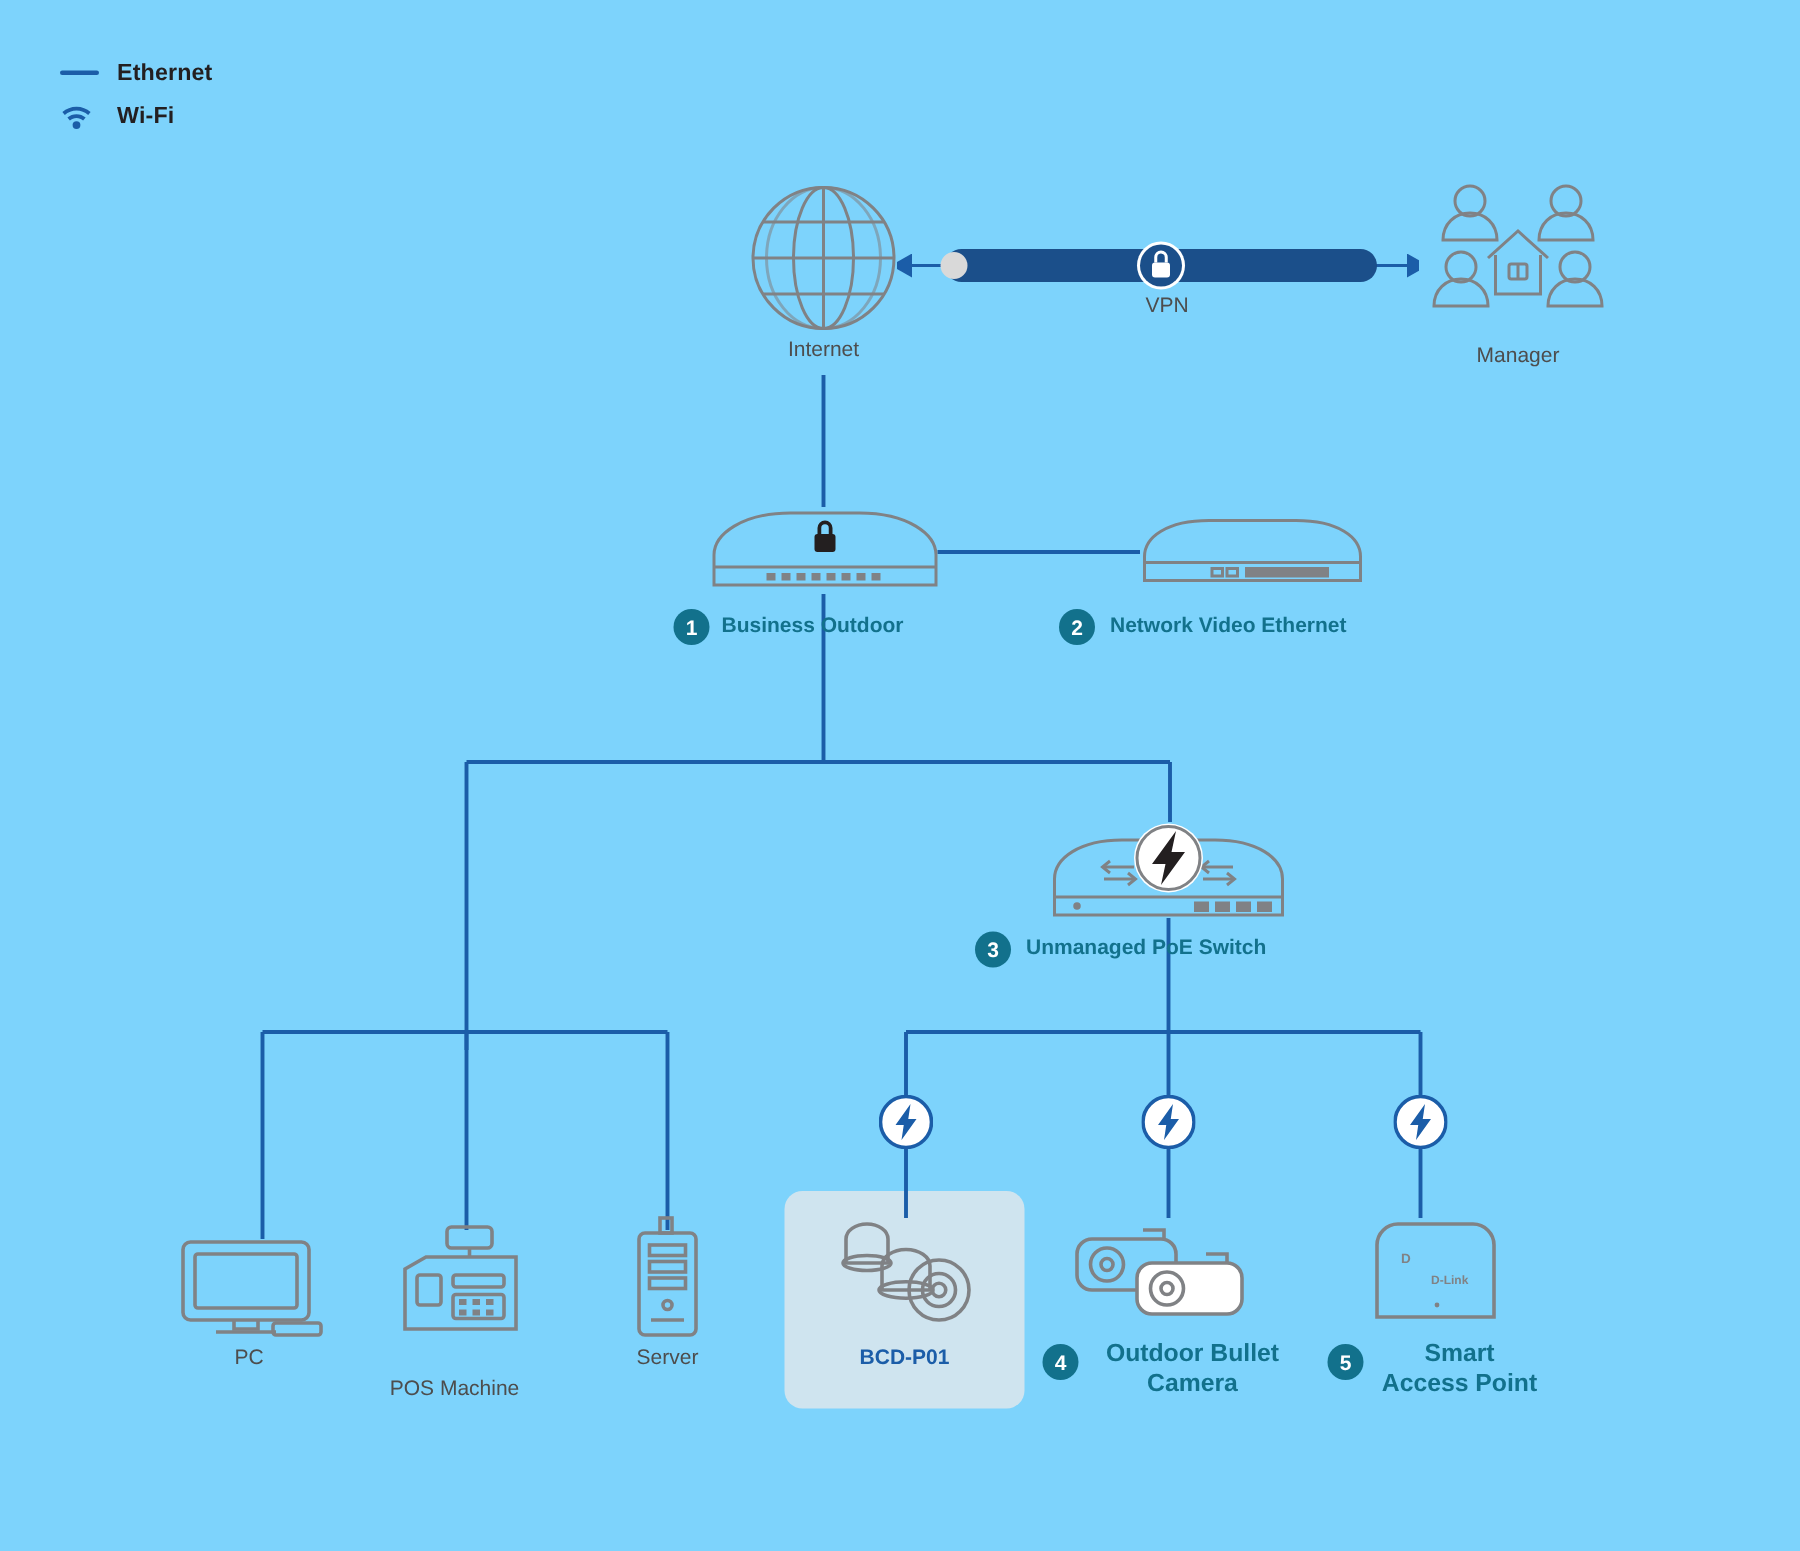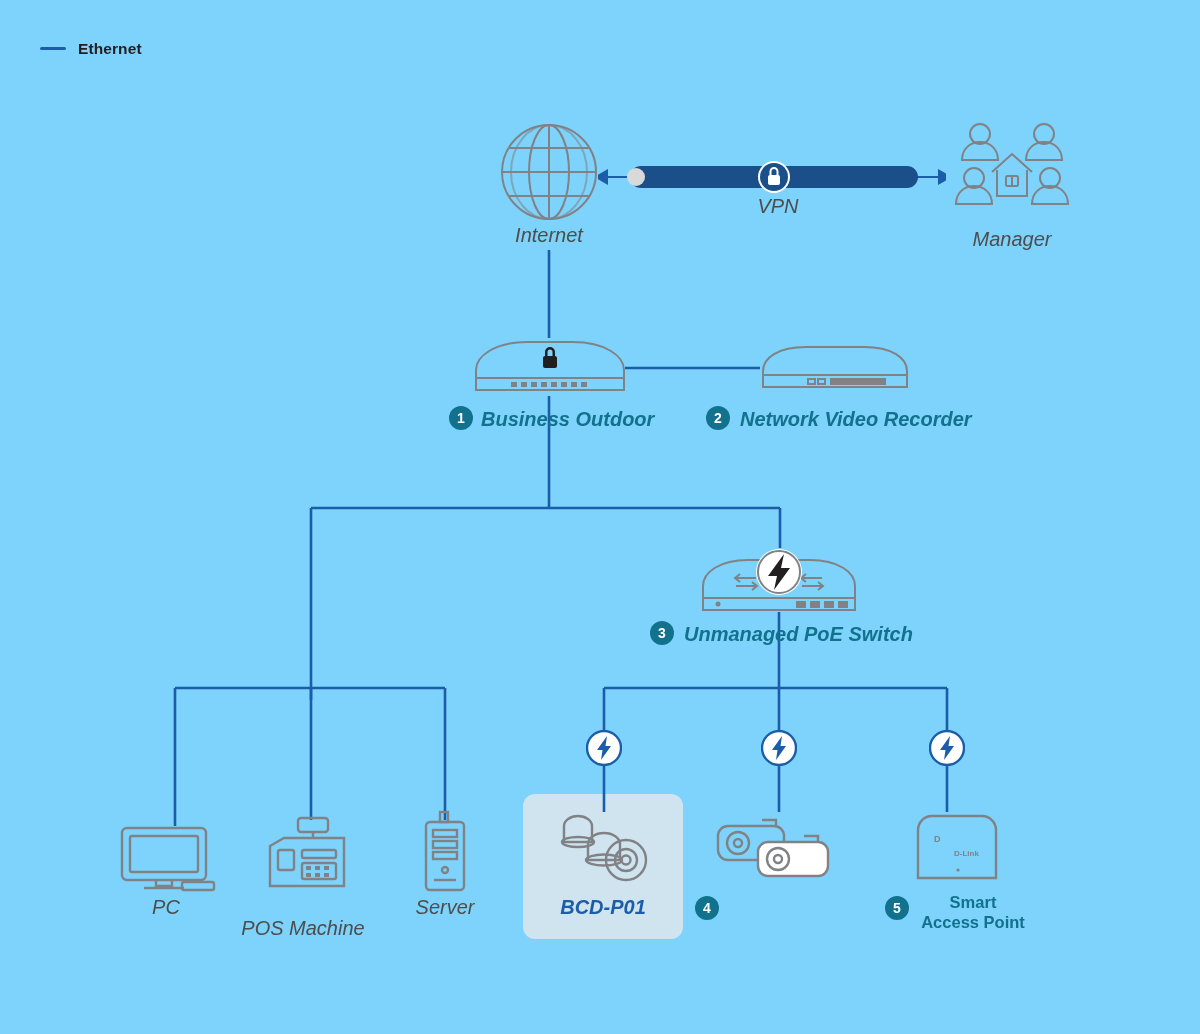--- a/index.html
+++ b/index.html
@@ -43,24 +43,23 @@
     font-weight: bold;
     color: #231f20;
     margin-left: 6px;
     letter-spacing: 0.1px;
   }
 
   
   .node-label {
     position: absolute;
     text-align: center;
-    font-size: 20px;
+    font-size: 14px;
     color: #4d4d4d;
     white-space: nowrap;
-    font-style: italic;
   }
   .node-label.teal {
     color: #12718c;
     font-weight: bold;
   }
   .node-label.blue {
     color: #1b5da8;
     font-weight: bold;
   }
   .num-badge {
@@ -106,20 +105,32 @@
   <div id="legend" class="abs">
 
     <div class="legend-row">
       <span class="legend-swatch">
         <span class="legend-line" style="background:#1b5da8;"></span>
       </span>
       <span class="legend-label">Ethernet</span>
     </div>
 
 
+    <div class="legend-row">
+      <span class="legend-swatch">
+        <svg width="22" height="18" viewBox="0 0 22 18">
+          <g fill="#1b5da8">
+            <path d="M11 2.2c3.6 0 6.9 1.3 9.4 3.5l-1.6 1.9C16.6 5.7 13.9 4.6 11 4.6S5.4 5.7 3.2 7.6L1.6 5.7C4.1 3.5 7.4 2.2 11 2.2z"></path>
+            <path d="M11 7.1c2.3 0 4.4.8 6.1 2.2l-1.7 2C14.2 10.2 12.7 9.6 11 9.6s-3.2.6-4.4 1.7l-1.7-2C6.6 7.9 8.7 7.1 11 7.1z"></path>
+            <circle cx="11" cy="14.4" r="2.6"></circle>
+          </g>
+        </svg>
+      </span>
+      <span class="legend-label">Wi-Fi</span>
+    </div>
 
   </div>
 
   <div id="highlight-box" class="abs"></div>
 
   <svg id="wires" class="abs" width="1200" height="1034">
     <g stroke="#1b5da8" stroke-width="2.6" fill="none">
 
       <path d="M549,250 L549,338"></path>
 
@@ -234,21 +245,21 @@
   <svg class="icon-svg" style="left:760px; top:341px;" width="150" height="52" viewBox="0 0 150 52">
     <g fill="none" stroke="#808285" stroke-width="2">
       <path d="M3 46 V30 C3 17 18 6 46 6 H104 C132 6 147 17 147 30 V46 Z"></path>
       <line x1="3" y1="34" x2="147" y2="34"></line>
       <rect x="48" y="38" width="7" height="5"></rect>
       <rect x="58" y="38" width="7" height="5"></rect>
     </g>
     <rect x="70" y="37" width="56" height="7" fill="#808285"></rect>
   </svg>
   <div class="num-badge" style="left:706px; top:406px;">2</div>
-  <div class="node-label teal" style="left:740px; top:408px; text-align:left;">Network Video Recorder</div>
+  <div class="node-label teal" style="left:740px; top:408px; text-align:left;">Network Video Ethernet</div>
 
   <svg class="icon-svg" style="left:700px; top:544px;" width="158" height="70" viewBox="0 0 158 70">
     <g fill="none" stroke="#808285" stroke-width="2">
       <path d="M3 66 V42 C3 28 20 16 48 16 H110 C138 16 155 28 155 42 V66 Z"></path>
       <line x1="3" y1="54" x2="155" y2="54"></line>
       <circle cx="18" cy="60" r="2.5" fill="#808285" stroke="none"></circle>
     </g>
     <g fill="#808285">
       <rect x="96" y="57" width="10" height="7"></rect>
         <rect x="110" y="57" width="10" height="7"></rect>
@@ -350,20 +361,24 @@
       <circle cx="26" cy="31" r="11"></circle>
       <circle cx="26" cy="31" r="4"></circle>
       <path d="M50 8 h14 v6"></path>
       <rect x="46" y="30" width="70" height="34" rx="10" fill="#ffffff"></rect>
       <circle cx="66" cy="47" r="11"></circle>
       <circle cx="66" cy="47" r="4"></circle>
       <path d="M92 24 h14 v6"></path>
     </g>
   </svg>
   <div class="num-badge" style="left:695px; top:896px;">4</div>
+  <div class="label-wrap" style="left:722px; top:892px; width:146px;">
+    <div>Outdoor Bullet</div>
+    <div>Camera</div>
+  </div>
 
   <svg class="icon-svg" style="left:914px; top:812px;" width="86" height="72" viewBox="0 0 86 72">
     <g fill="none" stroke="#808285" stroke-width="2.4">
       <path d="M4 66 V18 a14 14 0 0 1 14 -14 H68 a14 14 0 0 1 14 14 V66 Z"></path>
     </g>
     <text x="20" y="30" font-family="Liberation Sans, sans-serif" font-size="9" font-weight="bold" fill="#808285">D</text>
     <text x="40" y="44" font-family="Liberation Sans, sans-serif" font-size="8" font-weight="bold" fill="#808285">D-Link</text>
     <circle cx="44" cy="58" r="1.6" fill="#808285"></circle>
   </svg>
   <div class="num-badge" style="left:885px; top:896px;">5</div>

